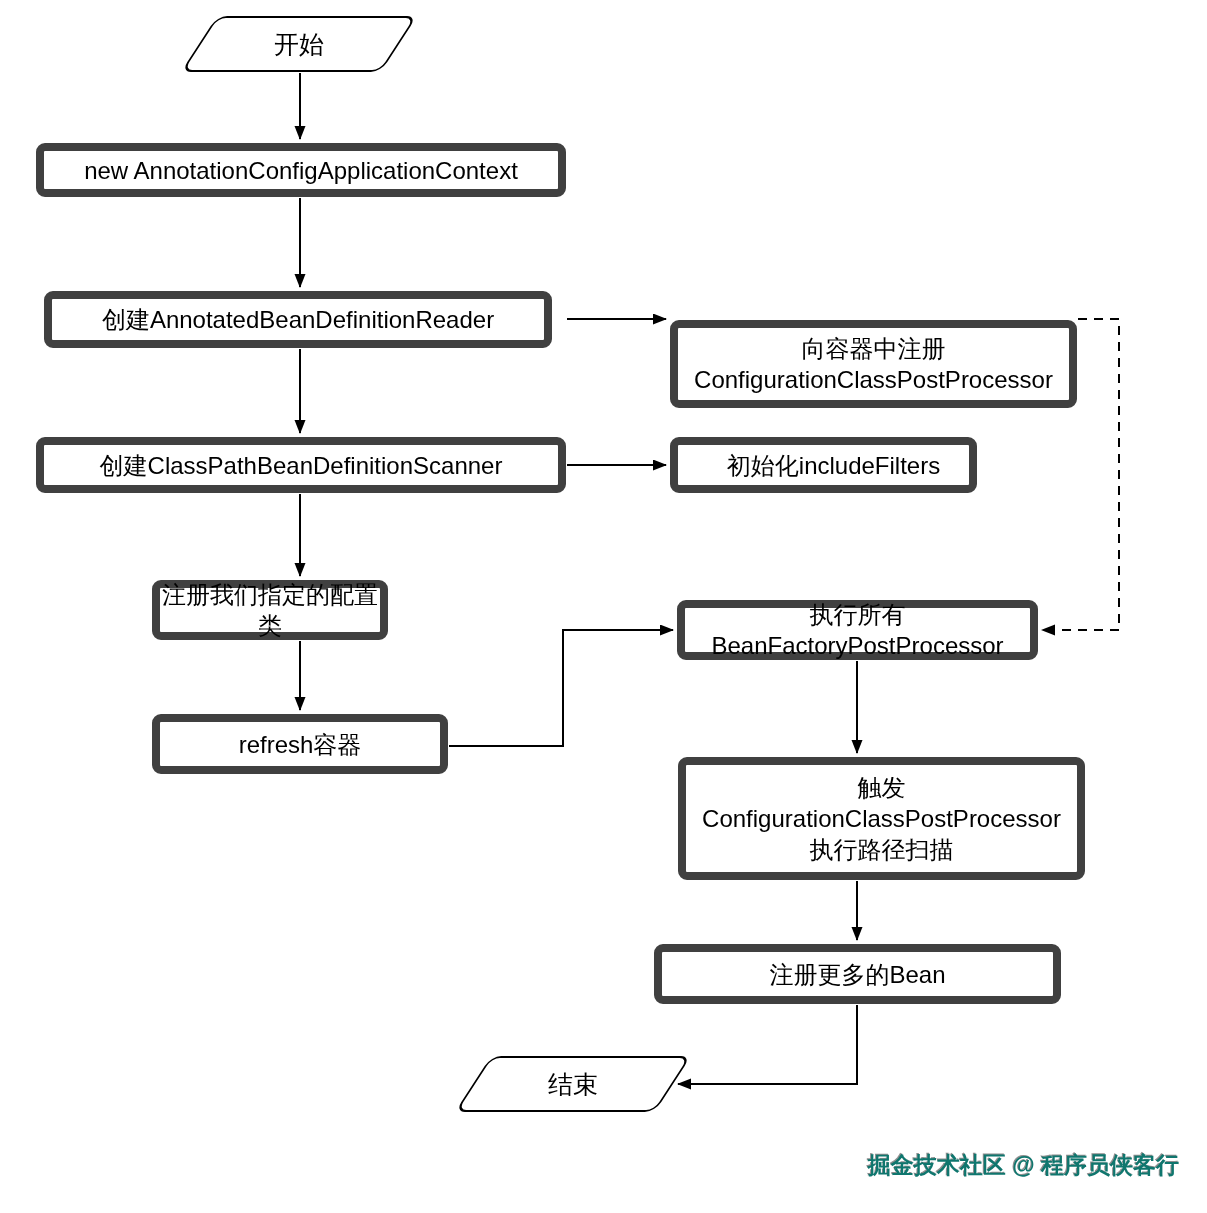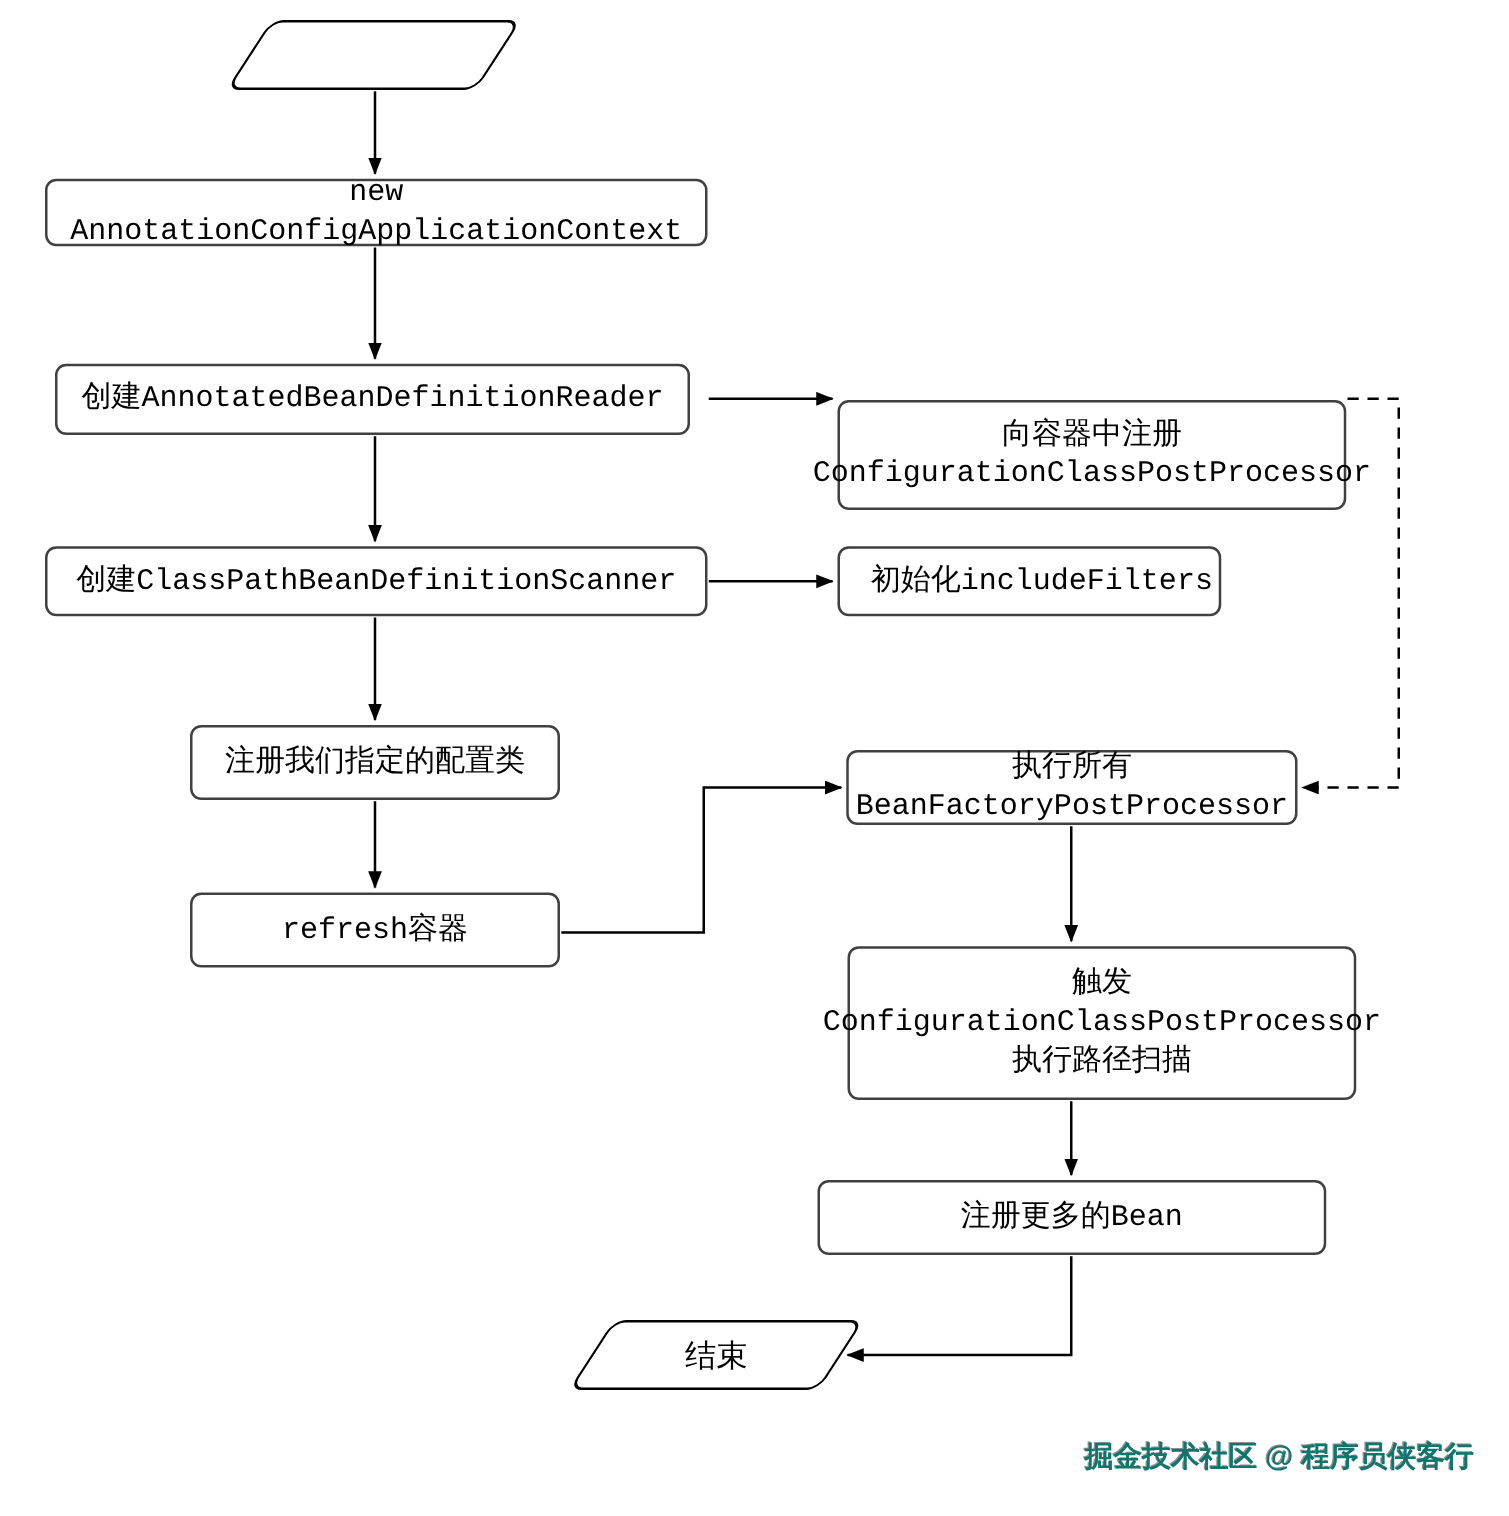--- a/index.html
+++ b/index.html
@@ -13,32 +13,31 @@
     overflow: hidden;
   }
   #arrow-layer {
     position: absolute;
     left: 0; top: 0;
     width: 1207px; height: 1213px;
   }
   .node {
     position: absolute;
     box-sizing: border-box;
-    border: 2px solid #404040;
+    border: 8px solid #404040;
     border-radius: 9px;
     background: #ffffff;
     display: flex;
     align-items: center;
     justify-content: center;
     text-align: center;
     font-size: 24px;
     line-height: 31px;
     white-space: pre-line;
     z-index: 2;
-    font-family: Liberation Mono, monospace;
   }
   .para-shape {
     position: absolute;
     box-sizing: border-box;
     border: 2px solid #000000;
     border-radius: 10px;
     background: #ffffff;
     transform: skewX(-33deg);
     z-index: 2;
   }
@@ -71,21 +70,21 @@
     color: #0f766e;
     text-shadow: 1px 1px 0 #ffffff, -1px -1px 0 #8f8f8f;
     z-index: 2;
   }
   
   #node-new-context            { left: 36px;  top: 143px;  width: 530px; height: 54px;  }
   #node-create-reader          { left: 44px;  top: 291px;  width: 508px; height: 57px;  }
   #node-register-ccpp          { left: 670px; top: 276px;  width: 407px; height: 88px; margin-top: 44px;  }
   #node-create-scanner         { left: 36px;  top: 437px;  width: 530px; height: 56px;  }
   #node-init-include-filters   { left: 670px; top: 437px;  width: 307px; height: 56px; padding-left: 20px;  }
-  #node-register-config-class  { left: 152px; top: 580px;  width: 296px; height: 60px;  }
+  #node-register-config-class  { left: 152px; top: 580px;  width: 236px; height: 60px;  }
   #node-refresh-container      { left: 152px; top: 714px;  width: 296px; height: 60px;  }
   #node-exec-bfpp              { left: 677px; top: 600px;  width: 361px; height: 60px;  }
   #node-trigger-scan           { left: 654px; top: 757px;  width: 407px; height: 123px; margin-left: 24px; }
   #node-register-more-beans    { left: 654px; top: 944px;  width: 407px; height: 60px;  }
   #shape-start                 { left: 199px; top: 16px;   width: 200px; height: 56px;  }
   #label-start                 { left: 199px; top: 16px;   width: 200px; height: 56px;  }
   #shape-end                   { left: 473px; top: 1056px; width: 200px; height: 56px;  }
   #label-end                   { left: 473px; top: 1056px; width: 200px; height: 56px;  }
 </style>
 </head>
@@ -109,20 +108,21 @@
       <path d="M300,641 L300,710" marker-end="url(#arrowhead)"></path>
       <path d="M449,746 L563,746 L563,630 L673,630" marker-end="url(#arrowhead)"></path>
       <path d="M1078,319 L1119,319 L1119,630 L1042,630" stroke-dasharray="9,7" marker-end="url(#arrowhead)"></path>
       <path d="M857,661 L857,753" marker-end="url(#arrowhead)"></path>
       <path d="M857,881 L857,940" marker-end="url(#arrowhead)"></path>
       <path d="M857,1005 L857,1084 L678,1084" marker-end="url(#arrowhead)"></path>
     </g>
   </svg>
 
   <div id="shape-start" class="para-shape"></div>
+  <div id="label-start" class="para-label">开始</div>
 
   <div id="node-new-context" class="node">new AnnotationConfigApplicationContext</div>
 
   <div id="node-create-reader" class="node">创建AnnotatedBeanDefinitionReader</div>
 
   <div id="node-register-ccpp" class="node">向容器中注册
 ConfigurationClassPostProcessor</div>
 
   <div id="node-create-scanner" class="node">创建ClassPathBeanDefinitionScanner</div>
 

